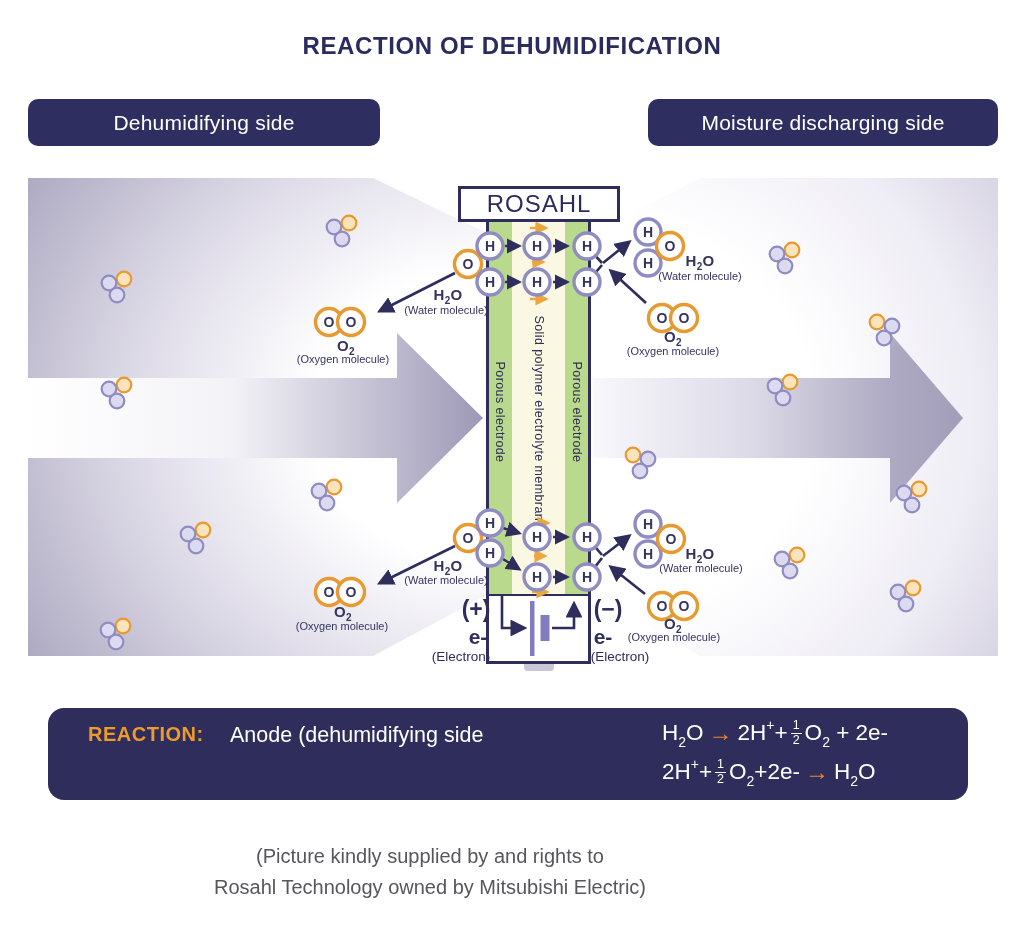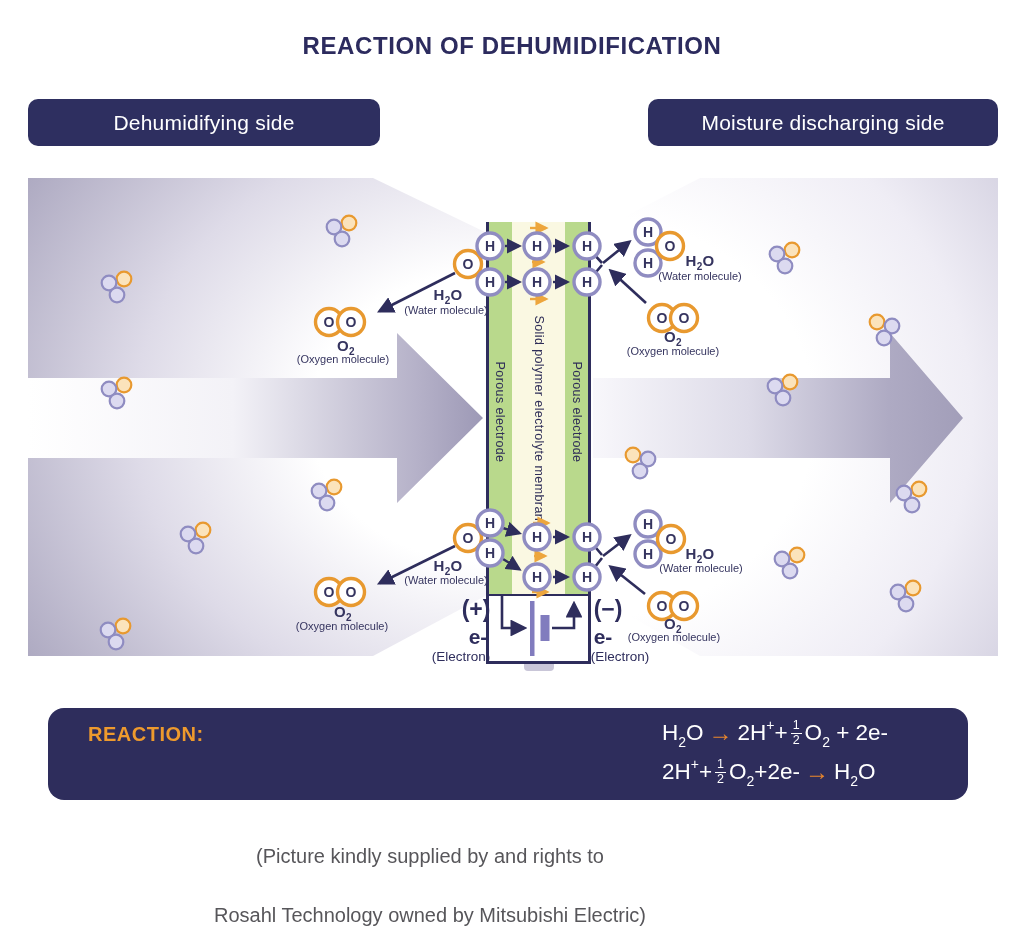--- a/index.html
+++ b/index.html
@@ -88,20 +88,23 @@
   <div class="abs strip-green" style="left:489px;top:222px;width:23px;height:373px;z-index:5;"></div>
   <div class="abs strip-cream" style="left:512px;top:222px;width:53px;height:373px;z-index:5;"></div>
   <div class="abs strip-green" style="left:565px;top:222px;width:23px;height:373px;z-index:5;"></div>
   <div class="abs" style="left:489px;top:595px;width:99px;height:66px;background:#ffffff;z-index:5;"></div>
   <div class="abs col-line" style="left:485.5px;top:222px;width:3px;height:442px;z-index:5;"></div>
   <div class="abs col-line" style="left:587.5px;top:222px;width:3px;height:442px;z-index:5;"></div>
   <div class="abs col-line" style="left:485.5px;top:661px;width:105px;height:3px;z-index:5;"></div>
   <div class="abs col-line" style="left:489px;top:593.5px;width:99px;height:2.5px;z-index:5;"></div>
   <div class="abs" style="left:524px;top:664px;width:30px;height:7px;background:#c9c6d8;border-radius:0 0 4px 4px;z-index:4;"></div>
 
+  <div class="abs rosahl">
+    <span>ROSAHL</span>
+  </div>
 
   <div class="vanchor" style="left:500px;top:412px;">
     <span>Porous electrode</span>
     </div>
   <div class="vanchor" style="left:539px;top:422px;">
     <span>Solid polymer electrolyte membrane</span>
     </div>
   <div class="vanchor" style="left:577px;top:412px;">
     <span>Porous electrode</span>
     </div>
@@ -338,20 +341,21 @@
     </div>
   <div class="canchor" style="left:461px;top:656px;">
     <span class="electron">(Electron)</span>
     </div>
   <div class="canchor" style="left:620px;top:656px;">
     <span class="electron">(Electron)</span>
     </div>
 
   <div class="abs rxbox"></div>
   <div class="abs rx-head">REACTION:</div>
+  <div class="abs rx-label" style="left:230px;top:723px;">Anode (dehumidifying side</div>
   <div class="abs formula" style="left:662px;top:719px;">
       <span>H</span>
       <sub>2</sub>
       <span>O</span>
       <span class="farrow">→</span>
       <span>2H</span>
       <sup>+</sup>
       <span>+</span>
       <span class="frac"><span class="num">1</span><span>2</span></span>
       <span>O</span>
@@ -366,15 +370,15 @@
       <span>O</span>
       <sub>2</sub>
       <span>+2e-</span>
       <span class="farrow">→</span>
       <span>H</span>
       <sub>2</sub>
       <span>O</span>
     </div>
 
   <div class="abs caption" style="top:845px;">(Picture kindly supplied by and rights to</div>
-  <div class="abs caption" style="top:876px;margin-top:28px;">Rosahl Technology owned by Mitsubishi Electric)</div>
+  <div class="abs caption" style="top:876px;">Rosahl Technology owned by Mitsubishi Electric)</div>
 
 </div>
 
 </body></html>

